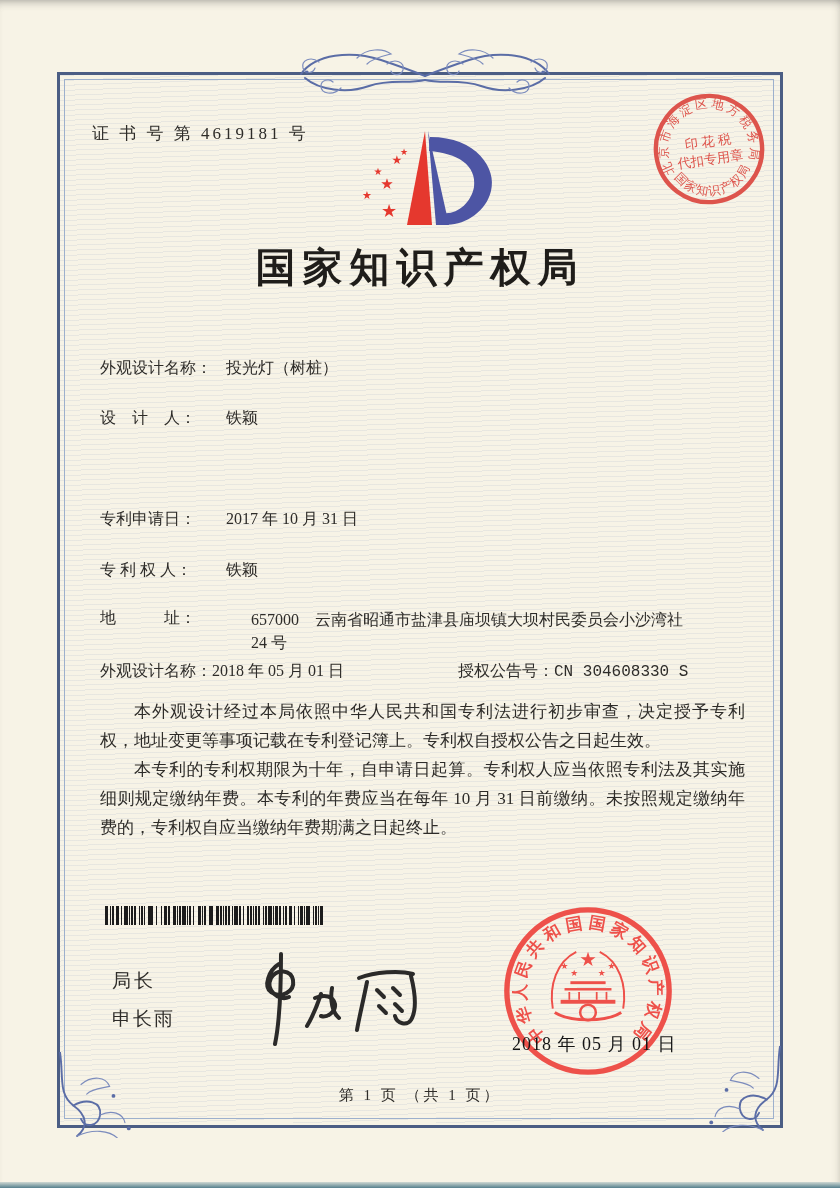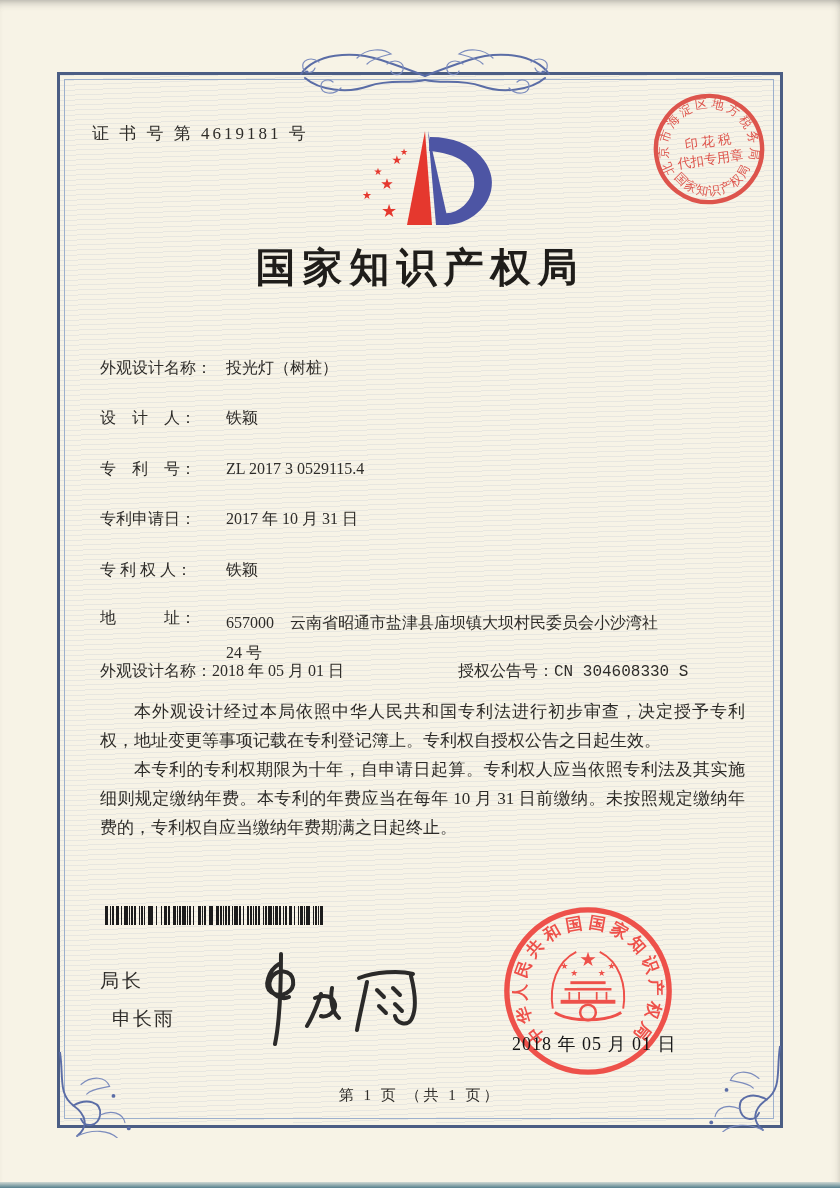--- a/index.html
+++ b/index.html
@@ -20,29 +20,29 @@
   .frame-outer{position:absolute;left:57px;top:72px;width:720px;height:1050px;
     border:3px solid #4b5d84;}
   .frame-inner{position:absolute;left:64px;top:79px;width:708px;height:1038px;
     border:1px solid #9db0cd;}
   .cert-no{position:absolute;left:92px;top:122px;font-size:17px;letter-spacing:3px;white-space:nowrap;}
   .title{position:absolute;left:0;top:240px;width:100%;text-align:center;
     font-size:40px;font-weight:bold;letter-spacing:7px;color:#1f1d1a;}
   .row{position:absolute;left:100px;font-size:16px;white-space:nowrap;}
   .row .lbl{display:inline-block;width:126px;}
   .row.addr{white-space:normal;}
-  .row.addr .val{display:inline-block;width:442px;vertical-align:top;line-height:30px;}
+  .row.addr .val{display:inline-block;width:442px;vertical-align:top;line-height:23px;margin-left:25px;}
   .grant-no{position:absolute;left:358px;top:0;font-family:Liberation Mono, monospace;}
   .paras{position:absolute;left:100px;top:697px;width:645px;font-size:17px;
     line-height:29px;text-align:justify;}
   .paras p{margin:0;text-indent:34px;}
   .barcode{position:absolute;left:105px;top:906px;width:224px;height:19px;
     display:flex;align-items:stretch;overflow:hidden;}
   .barcode div{background:#1c1c1c;flex:none;}
-  .signer-role{position:absolute;left:100px;top:968px;font-size:19px;letter-spacing:3px;}
+  .signer-role{position:absolute;left:112px;top:968px;font-size:19px;letter-spacing:3px;}
   .signer-name{position:absolute;left:112px;top:1006px;font-size:19px;letter-spacing:2px;}
   .sig-svg{position:absolute;left:235px;top:948px;}
   .tax-stamp{position:absolute;left:650px;top:90px;transform:rotate(-8deg);}
   .main-seal{position:absolute;left:500px;top:903px;}
   .seal-date{position:absolute;left:512px;top:1032px;font-size:18px;letter-spacing:1px;
     color:#141414;z-index:8;}
   .footer{position:absolute;left:0;top:1086px;width:100%;text-align:center;
     font-size:15px;letter-spacing:3px;}
   .ornament{position:absolute;}
   .blueline{stroke:#5b6da6;fill:none;stroke-width:2;stroke-linecap:round;}
@@ -118,23 +118,20 @@
     <text x="60" y="75" font-size="13.5" fill="#dd544c" text-anchor="middle">代扣专用章</text>
   </svg>
 
   <div class="title">国家知识产权局</div>
 
   <div class="row" style="top:358px">
     <span class="lbl">外观设计名称：</span><span class="val">投光灯（树桩）</span>
   </div>
   <div class="row" style="top:408px">
     <span class="lbl">设　计　人：</span><span class="val">铁颖</span>
-  </div>
-  <div class="row" style="top:459px">
-    <span class="lbl">专　利　号：</span><span class="val">ZL 2017 3 0529115.4</span>
   </div>
   <div class="row" style="top:509px">
     <span class="lbl">专利申请日：</span><span class="val">2017 年 10 月 31 日</span>
   </div>
   <div class="row" style="top:560px">
     <span class="lbl">专 利 权 人：</span><span class="val">铁颖</span>
   </div>
   <div class="row addr" style="top:608px">
     <span class="lbl">地　　　址：</span><span class="val">657000　云南省昭通市盐津县庙坝镇大坝村民委员会小沙湾社 24 号</span>
   </div>

